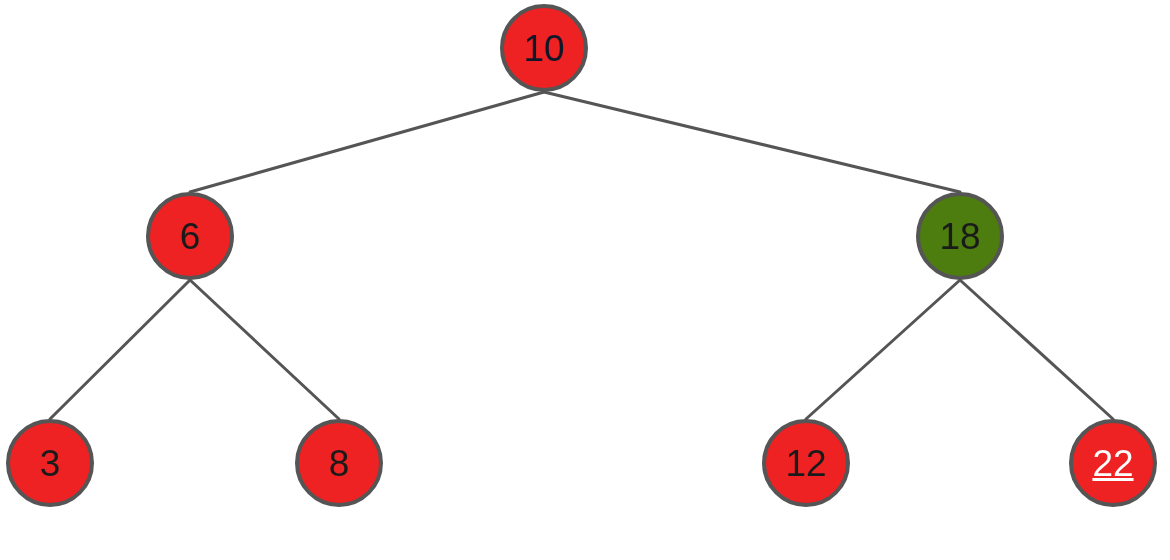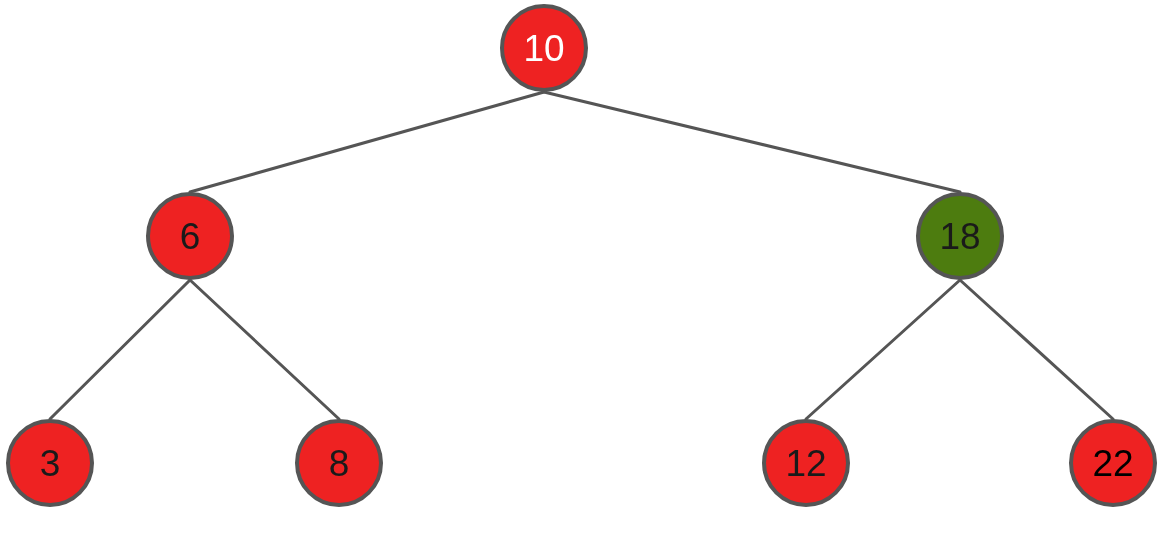--- a/index.html
+++ b/index.html
@@ -48,34 +48,34 @@
   <svg id="edge-layer" viewBox="0 0 1170 560" width="1170" height="560" xmlns="http://www.w3.org/2000/svg">
       <line x1="544" y1="92" x2="190" y2="192" stroke="#555555" stroke-width="3" stroke-linecap="round"></line>
       <line x1="544" y1="92" x2="960" y2="192" stroke="#555555" stroke-width="3" stroke-linecap="round"></line>
       <line x1="190" y1="280" x2="50" y2="419" stroke="#555555" stroke-width="3" stroke-linecap="round"></line>
       <line x1="190" y1="280" x2="339" y2="419" stroke="#555555" stroke-width="3" stroke-linecap="round"></line>
       <line x1="960" y1="280" x2="806" y2="419" stroke="#555555" stroke-width="3" stroke-linecap="round"></line>
       <line x1="960" y1="280" x2="1113" y2="419" stroke="#555555" stroke-width="3" stroke-linecap="round"></line>
     </svg>
   <div id="node-layer">
       <div class="tree-node" style="left: 500px; top: 4px; width: 88px; height: 88px; background: rgb(238, 34, 34); border: 4px solid rgb(85, 85, 85);">
-        <span class="node-label" style="color: #ffffff; font-size: 37px; text-align: right;">10</span>
+        <span class="node-label" style="color: #0f172a; font-size: 37px; text-align: right;">10</span>
       </div>
       <div class="tree-node" style="left: 146px; top: 192px; width: 88px; height: 88px; background: rgb(238, 34, 34); border: 4px solid rgb(85, 85, 85);">
         <span class="node-label" style="color: rgb(26, 26, 26); font-size: 37px;">6</span>
       </div>
       <div class="tree-node" style="left: 916px; top: 192px; width: 88px; height: 88px; background: #4d7c0f; border: 4px solid rgb(85, 85, 85);">
         <span class="node-label" style="color: rgb(26, 26, 26); font-size: 37px;">18</span>
       </div>
       <div class="tree-node" style="left: 6px; top: 419px; width: 88px; height: 88px; background: rgb(238, 34, 34); border: 4px solid rgb(85, 85, 85);">
         <span class="node-label" style="color: rgb(26, 26, 26); font-size: 37px;">3</span>
       </div>
       <div class="tree-node" style="left: 295px; top: 419px; width: 88px; height: 88px; background: rgb(238, 34, 34); border: 4px solid rgb(85, 85, 85);">
         <span class="node-label" style="color: rgb(26, 26, 26); font-size: 37px;">8</span>
       </div>
       <div class="tree-node" style="left: 762px; top: 419px; width: 88px; height: 88px; background: rgb(238, 34, 34); border: 4px solid rgb(85, 85, 85); align-items: center;">
         <span class="node-label" style="color: rgb(26, 26, 26); font-size: 37px;">12</span>
       </div>
       <div class="tree-node" style="left: 1069px; top: 419px; width: 88px; height: 88px; background: rgb(238, 34, 34); border: 4px solid rgb(85, 85, 85);">
-        <span class="node-label" style="color: #000000; font-size: 37px;">22</span>
+        <span class="node-label" style="color: #ffffff; font-size: 37px; text-decoration: underline;">22</span>
       </div>
     </div>
 </div>
 
 </body></html>

